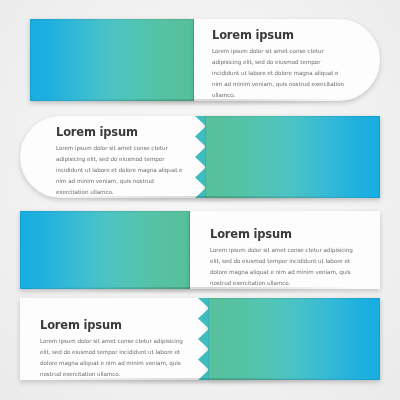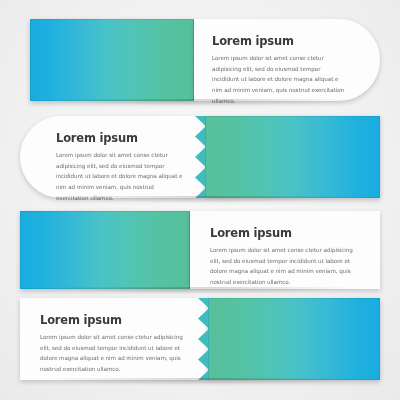--- a/index.html
+++ b/index.html
@@ -84,26 +84,26 @@
     top: 0;
     height: 100%;
     width: 11px;
     pointer-events: none;
   }
   .zigzag svg { display: block; width: 100%; height: 100%; }
 
   
   .panel-text {
     position: absolute;
-    top: 16px;
+    top: 0;
     height: 100%;
     box-sizing: border-box;
     display: flex;
     flex-direction: column;
-    justify-content: flex-start;
+    justify-content: flex-end;
   }
 
   .heading {
     font-family: "DejaVu Sans", sans-serif;
     font-weight: bold;
     font-size: 11.5px;
     letter-spacing: -0.2px;
     color: #3b3b3b;
     margin: 0 0 5px 0;
     line-height: 1.1;

